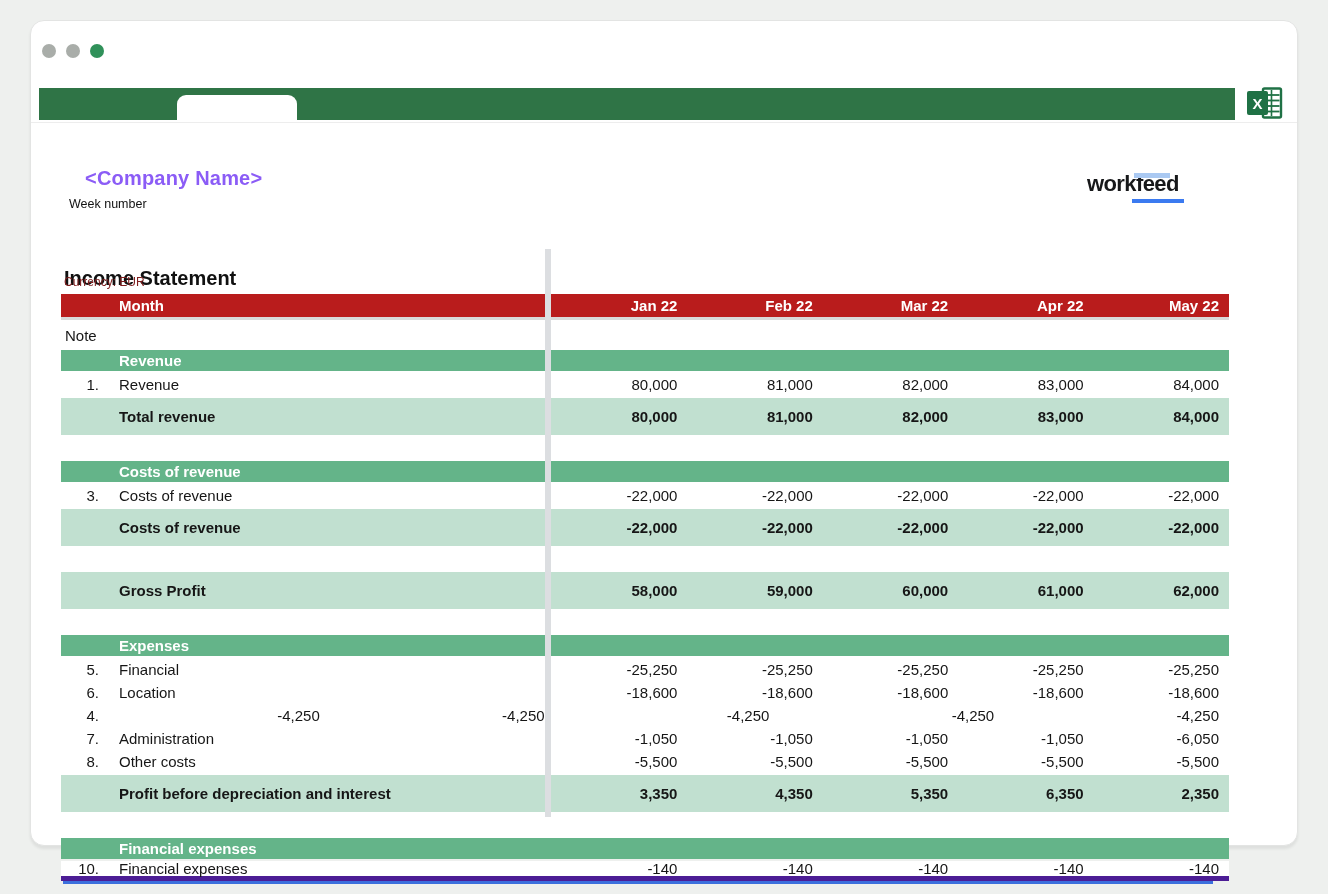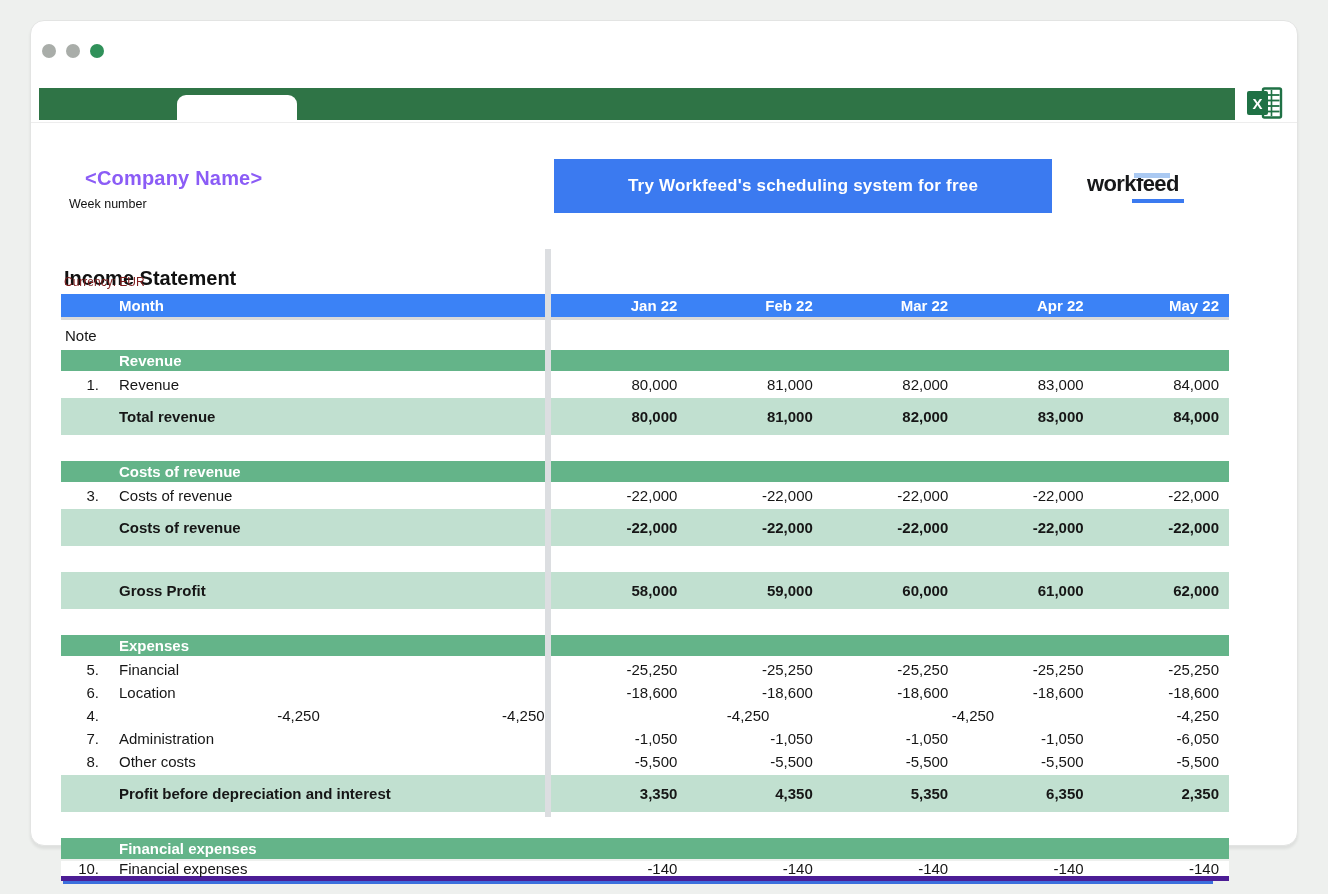--- a/index.html
+++ b/index.html
@@ -49,21 +49,21 @@
 
   
   .table { position:absolute; left:30px; top:273px; width:1168px; }
   .row { display:flex; align-items:center; font-size:15px; color:#161616; }
   .cell-num { width:38px; flex:none; text-align:right; }
   .cell-label { width:447px; flex:none; padding-left:20px; text-align:left; white-space:nowrap; }
   .cell-gap { width:6px; flex:none; }
   .cell-val { flex:1; text-align:right; padding-right:10px; white-space:nowrap; }
   .cell-full { flex:1; padding-left:4px; }
 
-  .r-month   { background:#3b82f6; color:#fff; font-weight:700; height:23px; }
+  .r-month   { background:#b91c1c; color:#fff; font-weight:700; height:23px; }
   .r-underline { height:3px; background:#d9d9d9; margin-bottom:2px; }
   .r-note    { height:26px; background:#fff; }
   .r-section { background:#64b489; color:#fff; font-weight:700; height:21px; margin:2px 0; }
   .r-data    { height:23px; background:#fff; }
   .r-data.r-last { height:20px; border-bottom:5px solid #4c1d95; }
   .r-total   { background:#c1e0d0; font-weight:700; height:37px; margin:2px 0; }
   .r-spacer  { height:22px; background:#fff; }
   .blue-line { height:3px; background:#3b6fdd; width:1150px; margin-left:2px; }
 </style>
 </head>
@@ -92,21 +92,20 @@
         <line x1="17.5" y1="24.5" x2="32.5" y2="24.5" stroke="#1f7145" stroke-width="1.8"></line>
         <line x1="24.5" y1="3" x2="24.5" y2="29" stroke="#1f7145" stroke-width="1.6"></line>
         <rect x="0" y="4" width="21" height="24" rx="2" fill="#1f7145"></rect>
         <text x="10.5" y="21.5" font-size="15" font-weight="bold" fill="#ffffff" text-anchor="middle" font-family="Liberation Sans, sans-serif">X</text>
       </svg>
     </div>
 
     <div class="company-name">&lt;Company Name&gt;</div>
     <div class="week-number">Week number</div>
 
-    <div class="banner">Try Workfeed's scheduling system for free</div>
 
     <div class="logo">
       <div class="logo-topbar"></div>
       <div class="logo-text">workfeed</div>
       <div class="logo-underline"></div>
     </div>
 
     <div class="sheet-title">Income Statement</div>
     <div class="sheet-subtitle">Currency: EUR</div>
 

